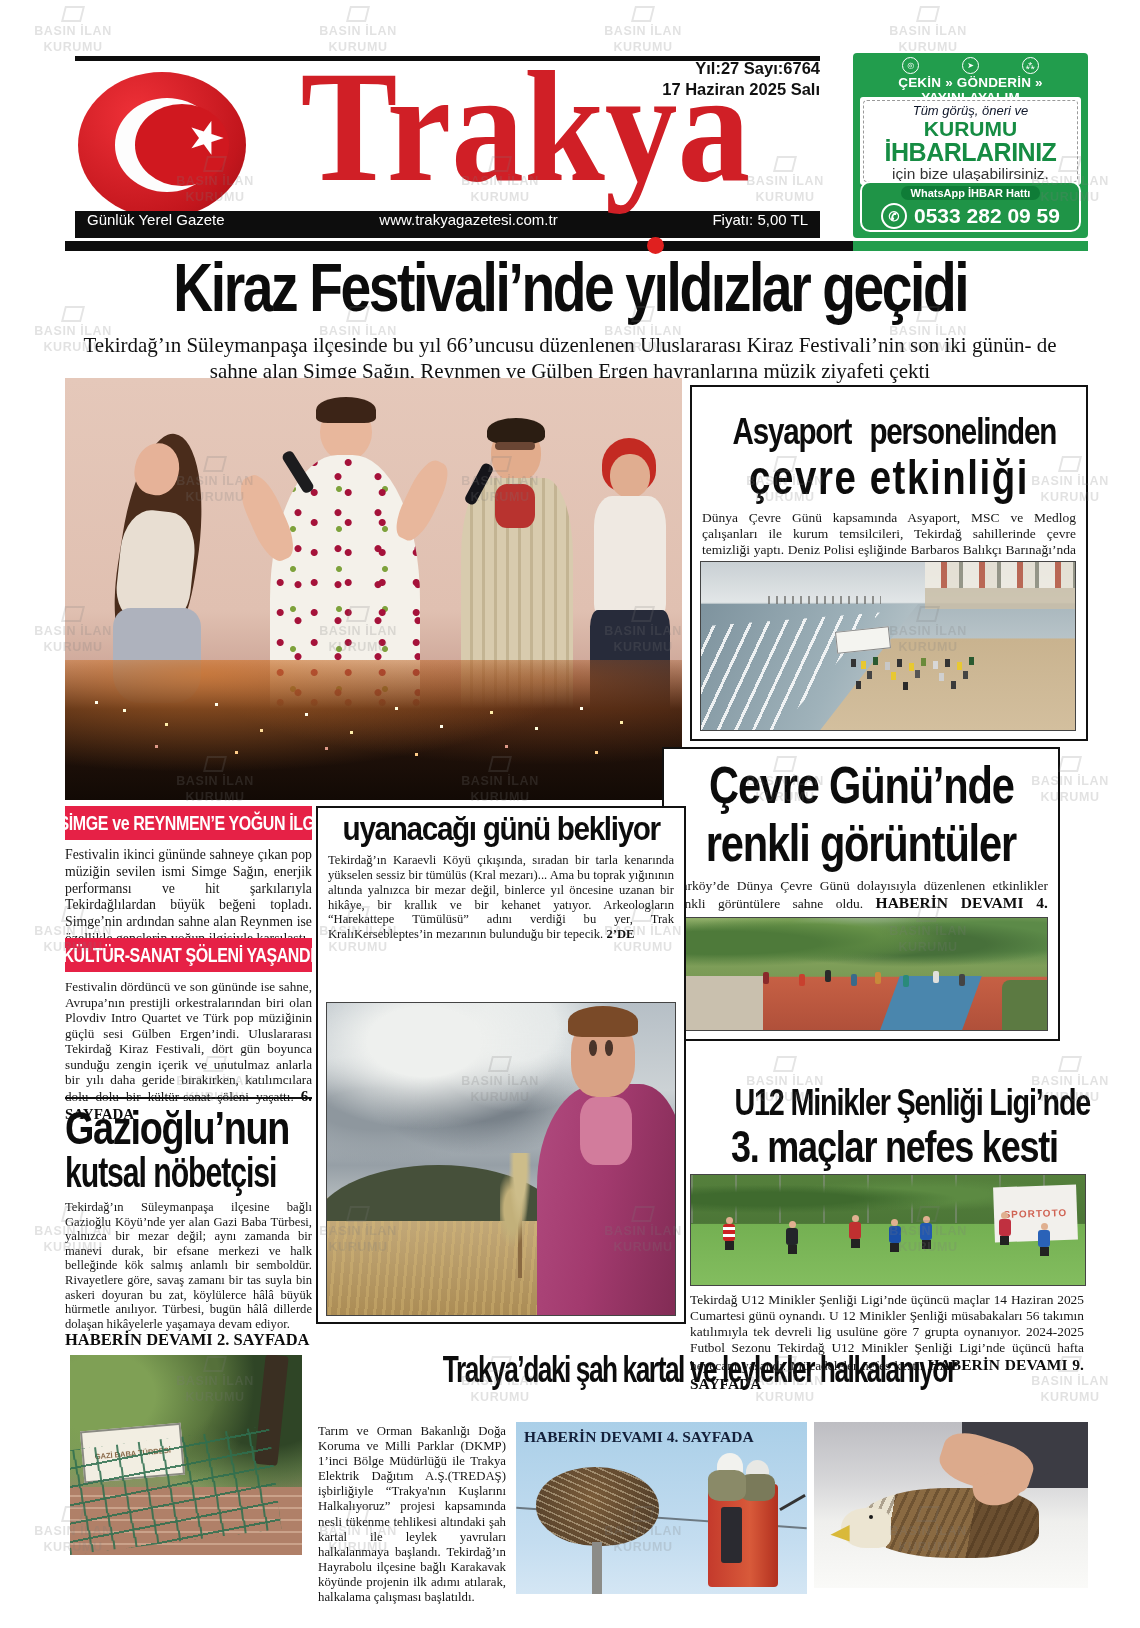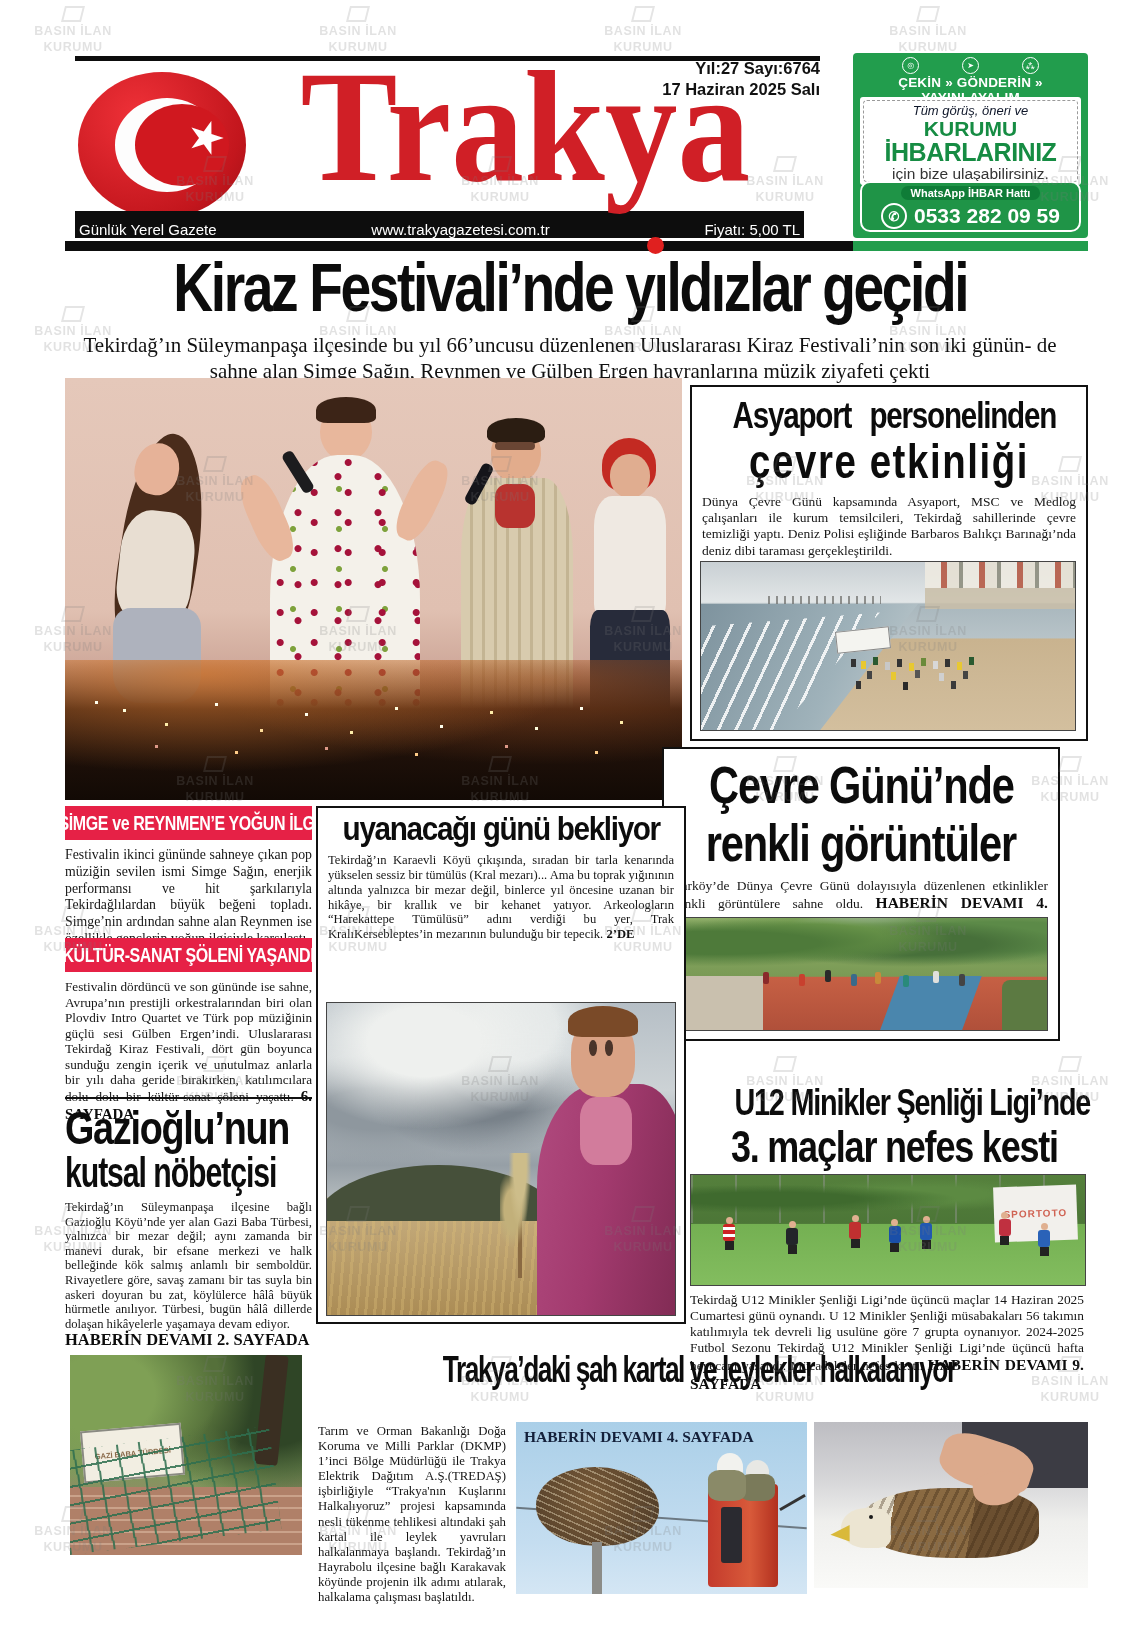--- a/index.html
+++ b/index.html
@@ -20,21 +20,21 @@
   #wm{position:absolute;inset:0;z-index:60;pointer-events:none;}
   .wm-item{position:absolute;font:700 12.5px "Liberation Sans",sans-serif;color:rgba(125,125,125,.22);
            text-align:center;line-height:1.25;letter-spacing:.6px;width:110px;}
   .wm-cube{width:16px;height:12px;border:2px solid rgba(125,125,125,.20);margin:0 auto 2px;transform:skewX(-14deg);}
   
   .flag{border-radius:50%;background:radial-gradient(circle at 35% 30%,#ef3138,#c3161d 70%,#9d0f15);}
   .flag .c1{position:absolute;left:22%;top:18%;width:62%;height:64%;border-radius:50%;background:#fdfdfd;}
   .flag .c2{position:absolute;left:34%;top:22%;width:56%;height:56%;border-radius:50%;background:#d0181f;}
   .flag .st{position:absolute;right:12%;top:30%;color:#fff;font-size:44px;transform:rotate(18deg);line-height:1;}
   .mast-bar{background:#0d0d0d;color:#fff;font-family:"Liberation Sans",sans-serif;font-size:15px;
-            display:flex;align-items:flex-end;justify-content:space-between;padding:0 4px;}
+            display:flex;align-items:flex-start;justify-content:space-between;padding:0 12px;}
   
   .gbox{background:#229d4d;border-radius:4px;}
   .gbox .icons{display:flex;justify-content:space-around;padding:4px 28px 0;color:#fff;font-size:12px;}
   .gbox .steps{color:#fff;font-family:"Liberation Sans",sans-serif;font-weight:700;font-size:13.5px;
                text-align:center;letter-spacing:.2px;padding-top:1px;}
   .gbox .mid{position:absolute;left:7px;right:7px;top:44px;height:88px;background:#fff;border-radius:3px;
              text-align:center;font-family:"Liberation Sans",sans-serif;}
   .gbox .mid .in{position:absolute;inset:3px;border:1px dashed #9a9a9a;border-radius:4px;padding-top:2px;}
   .gl1{font-size:13px;color:#0f172a;font-style:italic;}
   .gl2{font-size:21px;font-weight:700;color:#168c43;line-height:1;}
@@ -159,21 +159,21 @@
          background:radial-gradient(ellipse at 22% 10%,rgba(216,122,48,.75),transparent 55%),
                     radial-gradient(ellipse at 78% 14%,rgba(190,98,40,.5),transparent 50%),
                     linear-gradient(180deg,rgba(42,22,12,.1) 0%,#2a160d 35%,#120a05 100%);"></div>
     <div class="ph" style="left:30px;bottom:96px;width:3px;height:3px;background:#ffe;
          box-shadow:28px 8px 0 #ffd,70px 22px 0 #fea,120px 2px 0 #ffe,165px 28px 0 #fd9,210px 12px 0 #ffe,255px 30px 0 #fea,
          300px 6px 0 #ffd,345px 24px 0 #ffe,395px 10px 0 #fea,440px 26px 0 #ffd,485px 6px 0 #ffe,525px 20px 0 #fea,
          60px 44px 0 #d98,140px 50px 0 #fc8,230px 46px 0 #d98,320px 52px 0 #fc8,410px 44px 0 #d98,500px 50px 0 #fc8;"></div>
   </div>
 
   <div class="a box" style="left:690px;top:385px;width:394px;height:352px;">
-    <div class="hl ctr" style="margin-top:10px;font-size:37px;">
+    <div class="hl ctr" style="margin-top:26px;font-size:37px;">
       <span class="cond" style="word-spacing:14px;">Asyaport personelinden</span>
     </div>
     <div class="hl ctr" style="margin-top:4px;font-size:48px;">
       <span class="cond" style="letter-spacing:2px;">çevre etkinliği</span>
     </div>
     <div class="bt" style="margin:8px 10px 0;">Dünya Çevre Günü kapsamında Asyaport, MSC ve Medlog çalışanları ile kurum temsilcileri, Tekirdağ sahillerinde çevre temizliği yaptı. Deniz Polisi eşliğinde Barbaros Balıkçı Barınağı’nda deniz dibi taraması gerçekleştirildi.</div>
     <div class="more" style="margin:2px 10px 0;font-size:17px;font-family:'Liberation Serif',serif;">HABERİN DEVAMI 4. SAYFADA</div>
 
     <div class="photo" style="position:absolute;left:8px;bottom:8px;width:374px;height:168px;border:1px solid #444;
                 background:linear-gradient(180deg,#c9d0d4 0%,#e2e6e7 24%,#a9b7bd 25%,#b7c3c8 45%,#c9b38f 46%,#d3bf9e 100%);">

